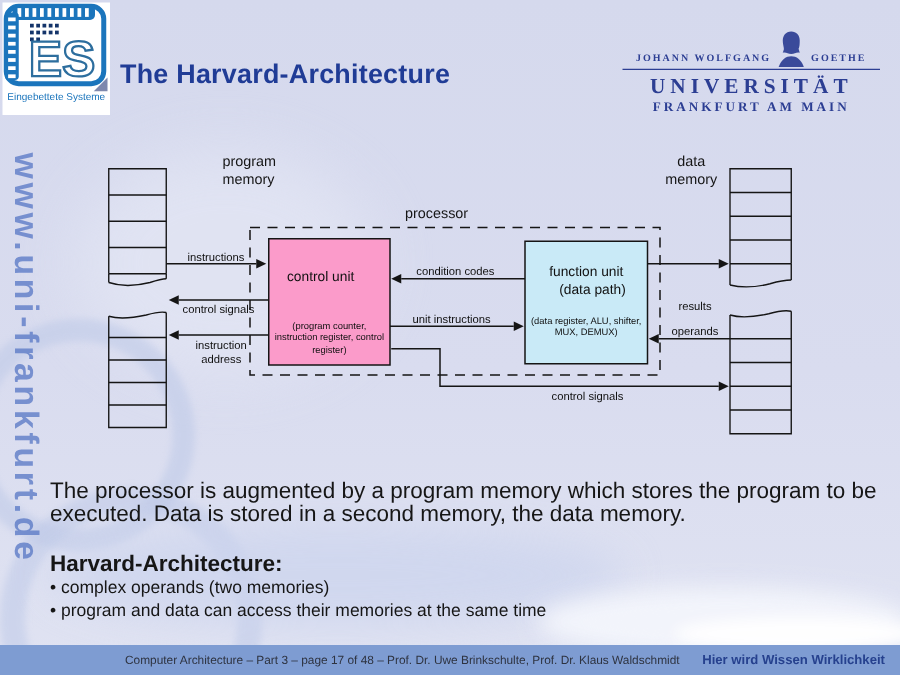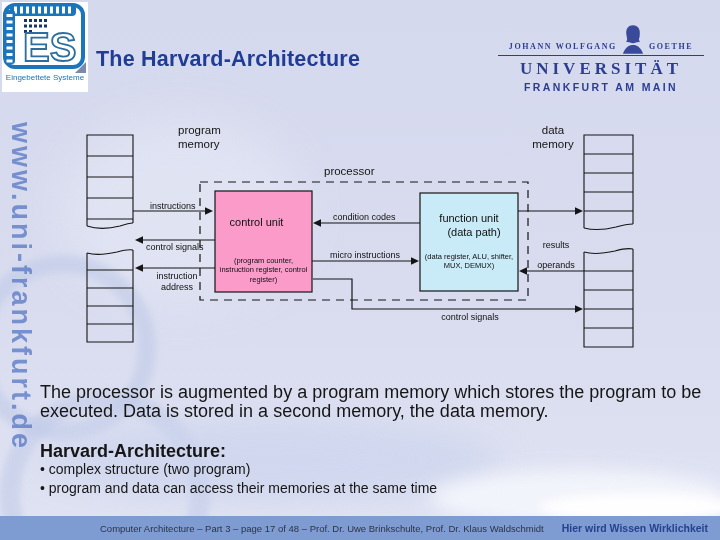--- a/index.html
+++ b/index.html
@@ -29,21 +29,21 @@
     font-size:8px; font-weight:normal; color:#1b75bc;}
   .logo-fold{position:absolute; left:75px; top:62px; width:0; height:0;
     border-left:11px solid transparent; border-bottom:11px solid #7d88ad;}
   .page-title{position:absolute; left:96px; top:47px; font-size:21.5px; font-weight:bold;
     color:#203c96; letter-spacing:.2px;}
   .uni{position:absolute; right:16px; top:24px; width:206px; color:#2c3e93;}
   .uni-row1{display:flex; align-items:flex-end; justify-content:center; gap:5px;
     border-bottom:1.5px solid #2c3e93; padding-bottom:1px;}
   .uni-small{font-family:"Liberation Serif", serif; font-size:8px; letter-spacing:1.6px; font-weight:bold; padding-bottom:3px;}
   .uni-line2{font-family:"Liberation Serif", serif; font-size:17px; letter-spacing:4px; text-align:center; margin-top:3px; font-weight:bold;}
-  .uni-line3{font-family:Liberation Sans, sans-serif; font-size:10.5px; letter-spacing:2.4px; text-align:center; margin-top:2px; font-weight:bold;}
+  .uni-line3{font-family:Liberation Serif, serif; font-size:10.5px; letter-spacing:2.4px; text-align:center; margin-top:2px; font-weight:bold;}
   
   #diagram-svg{position:absolute; left:0; top:0; pointer-events:none;}
   .dlabel{position:absolute; font-size:9px; line-height:1.18; color:#101010;}
   .ctr{text-align:center;}
   .nw{white-space:nowrap;}
   .memlabel{font-size:11.5px; color:#151515;}
   .proclabel{font-size:11.5px; color:#151515;}
   .boxtitle{position:absolute; font-size:11px; color:#101010; text-align:center;}
   .boxsub{position:absolute; font-size:7.5px; line-height:1.25; color:#101010; text-align:center;}
   
@@ -180,34 +180,34 @@
   </svg>
 
   <div class="dlabel memlabel" style="left:178px; top:124px; width:62px;">program memory</div>
   <div class="dlabel memlabel ctr" style="left:524px; top:124px; width:58px;">data memory</div>
   <div class="dlabel proclabel" style="left:311px; top:165px;padding-left:13px;">processor</div>
 
   <div class="dlabel nw" style="left:150px; top:201px;">instructions</div>
   <div class="dlabel nw" style="left:333px; top:212px;">condition codes</div>
   <div class="dlabel nw" style="left:146px; top:242px;">control signals</div>
   <div class="dlabel ctr" style="left:147px; top:271px; width:60px;">instruction address</div>
-  <div class="dlabel nw" style="left:330px; top:250px;">micro instructions</div>
+  <div class="dlabel nw" style="left:330px; top:250px;">unit instructions</div>
   <div class="dlabel ctr" style="left:530px; top:200px; width:52px;margin-top:40px;">results</div>
   <div class="dlabel ctr" style="left:528px; top:260px; width:56px;">operands</div>
   <div class="dlabel ctr" style="left:434px; top:312px; width:72px;">control signals</div>
 
   <div class="boxtitle" style="left:208px; top:216px; width:97px;">control unit</div>
   <div class="boxsub" style="left:218px; top:256px; width:91px;">(program counter, instruction register, control register)</div>
   <div class="boxtitle" style="left:420px; top:212px; width:98px;">function unit</div>
   <div class="boxtitle" style="left:420px; top:226px; width:108px;">(data path)</div>
   <div class="boxsub" style="left:422px; top:252px; width:94px;">(data register, ALU, shifter, MUX, DEMUX)</div>
 
   <div class="para p1">The processor is augmented by a program memory which stores the program to be executed. Data is stored in a second memory, the data memory.</div>
   <div class="para h2">Harvard-Architecture:</div>
-  <div class="bullet b0">• complex structure (two program)</div>
+  <div class="bullet b0">• complex operands (two memories)</div>
   <div class="bullet b1">• program and data can access their memories at the same time</div>
 
   <div class="footer">
     <span class="footer-left">Computer Architecture – Part 3 – page 17 of 48 – Prof. Dr. Uwe Brinkschulte, Prof. Dr. Klaus Waldschmidt</span>
     <span class="footer-right">Hier wird Wissen Wirklichkeit</span>
   </div>
 
 </div>
 
 </body></html>

